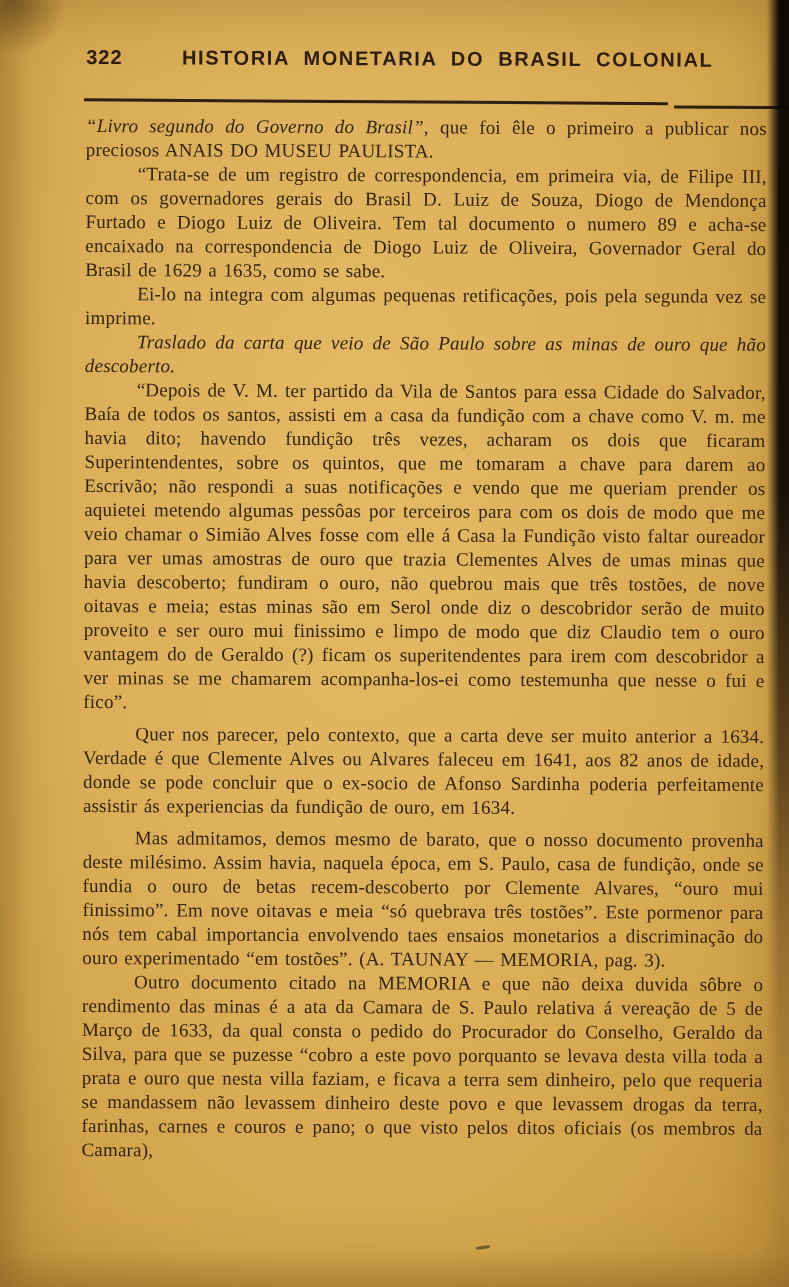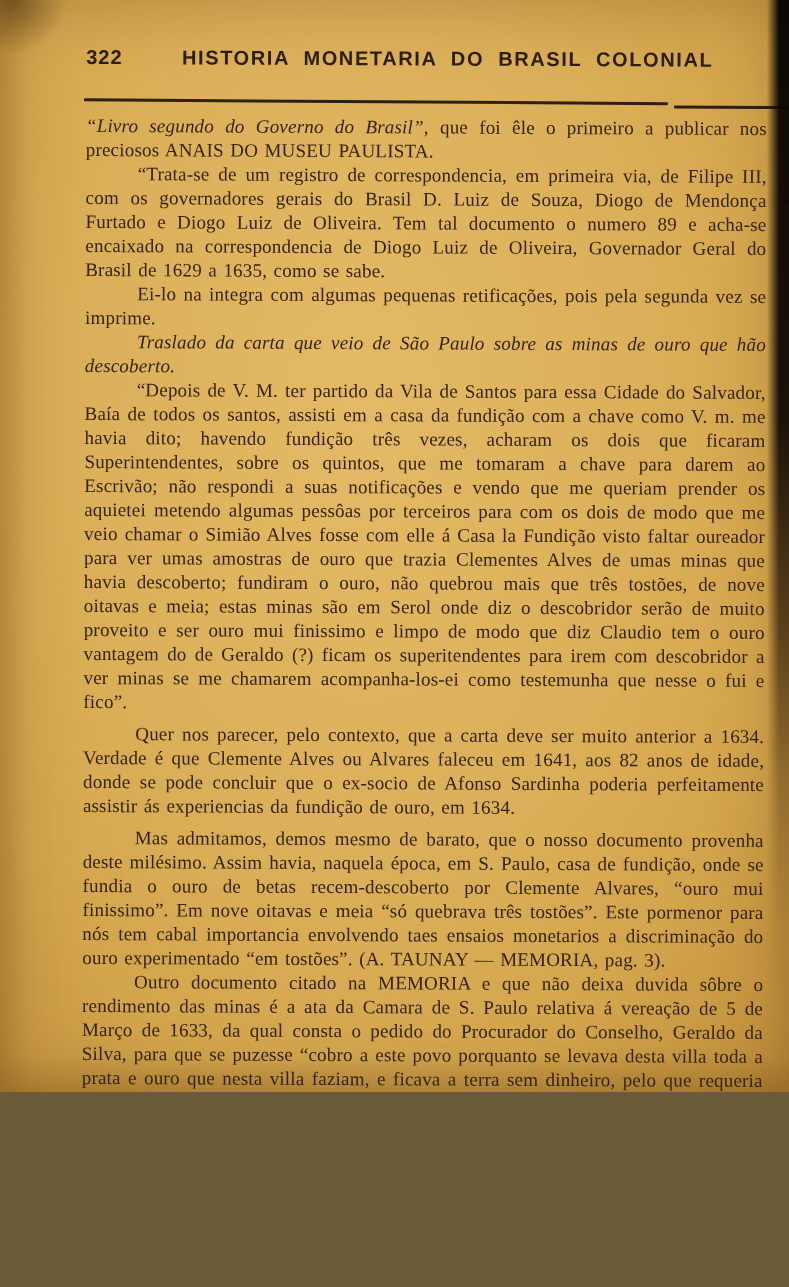--- a/index.html
+++ b/index.html
@@ -1,20 +1,20 @@
 <!DOCTYPE html>
 <html><head>
 <meta charset="utf-8">
 <style>
   html, body { margin: 0; padding: 0; background: #7a6festival0; }
   body { background: #6b5a38; }
   .page {
     position: relative;
     width: 789px;
-    height: 1092px;
+    height: 1287px;
     overflow: hidden;
     background:
       radial-gradient(circle at 12px 0px, rgba(45,28,8,0.55) 0px, rgba(45,28,8,0.0) 55px),
       linear-gradient(to top, rgba(130,92,30,0.28) 0px, rgba(130,92,30,0) 36px),
       linear-gradient(to right, rgba(130,92,30,0.22) 0px, rgba(130,92,30,0) 28px),
       radial-gradient(ellipse at 46% 38%, #e4ba66 0%, #dcb05a 45%, #d3a54d 72%, #c4933f 94%, #b8873a 100%);
     box-shadow: inset 0 0 70px rgba(125,85,25,0.45);
     font-family: "Liberation Serif", "DejaVu Serif", serif;
   }
   .content {

